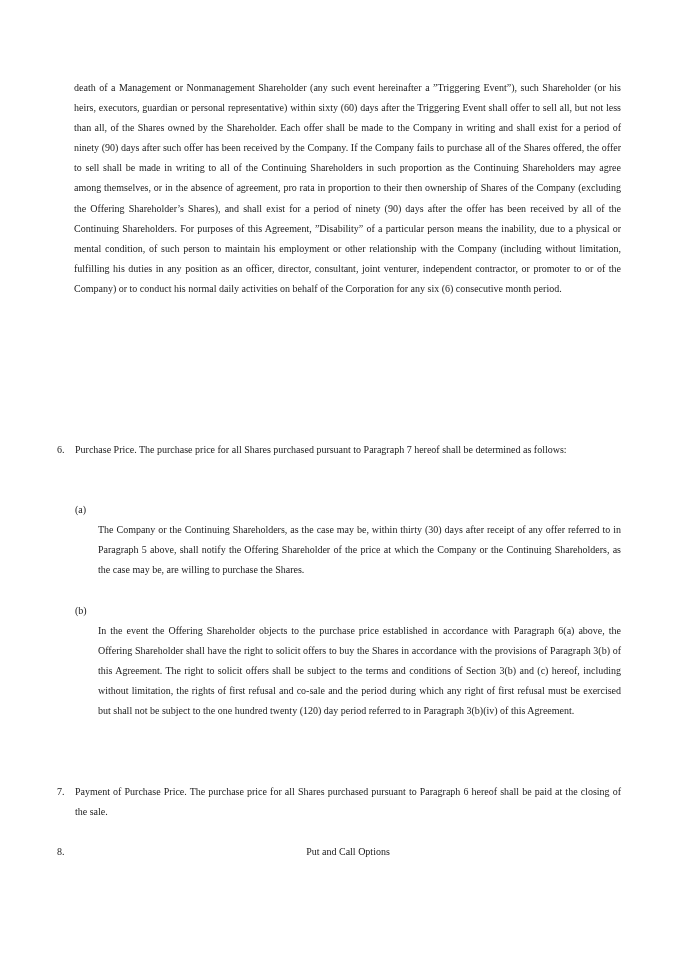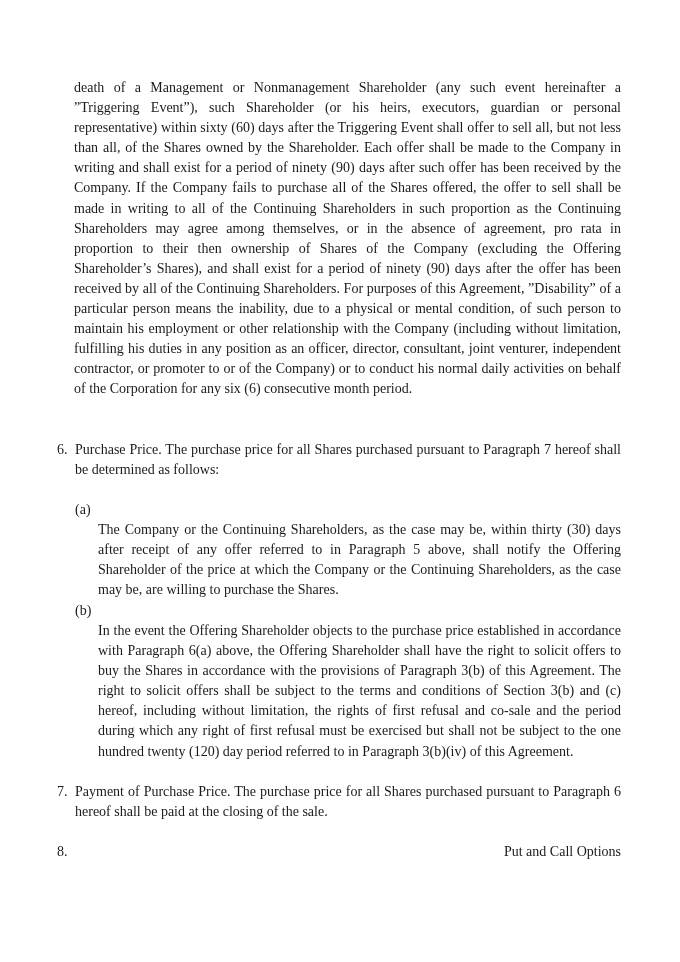--- a/index.html
+++ b/index.html
@@ -1,30 +1,30 @@
 <!DOCTYPE html>
 <html><head>
   <meta charset="utf-8">
   <style>
     html, body { margin: 0; padding: 0; background: #ffffff; }
     body { width: 680px; height: 962px; position: relative; overflow: hidden; }
     .page {
       position: absolute; left: 0; top: 0; width: 680px; height: 962px;
       font-family: "Liberation Serif", "DejaVu Serif", serif;
-      font-size: 14px; color: #1a1a1a; line-height: 20.1px;
+      font-size: 10px; color: #1a1a1a; line-height: 20.1px;
     }
     .para { position: absolute; text-align: justify; margin: 0; }
     .cont { left: 74px; width: 547px; top: 78px; }
     .item { position: absolute; left: 57px; width: 564px; margin: 0; }
     .item .num { position: absolute; left: 0; top: 0; }
     .item .body { margin-left: 18px; text-align: justify; }
     .sub { position: absolute; left: 75px; width: 546px; margin: 0; }
     .sub .num { position: absolute; left: 0; top: 0; }
     .sub .body { margin-left: 23px; text-align: justify; margin-top: 20px; }
-    .heading-only .body { text-align: right; }
+    .heading-only .body { text-align: center; }
   </style>
 </head>
 <body>
 
 <div class="page">
 
   <p class="para cont">death of a Management or Nonmanagement Shareholder (any such event hereinafter a ”Triggering Event”), such Shareholder (or his heirs, executors, guardian or personal representative) within sixty (60) days after the Triggering Event shall offer to sell all, but not less than all, of the Shares owned by the Shareholder.  Each offer shall be made to the Company in writing and shall exist for a period of ninety (90) days after such offer has been received by the Company. If the Company fails to purchase all of the Shares offered, the offer to sell shall be made in writing to all of the Continuing Shareholders in such proportion as the Continuing Shareholders may agree among themselves, or in the absence of agreement, pro rata in proportion to their then ownership of Shares of the Company (excluding the Offering Shareholder’s Shares), and shall exist for a period of ninety (90) days after the offer has been received by all of the Continuing Shareholders. For purposes of this Agreement, ”Disability”  of a particular person means the inability, due to a physical or mental condition, of such person to maintain his employment or other relationship with the Company (including without limitation, fulfilling his duties in any position as an officer, director, consultant, joint venturer, independent contractor, or promoter to or of the Company) or to conduct his normal daily activities on behalf of the Corporation for any six (6) consecutive month period.</p>
 
   <div class="item" style="top:440px;">
     <span class="num">6.</span>

